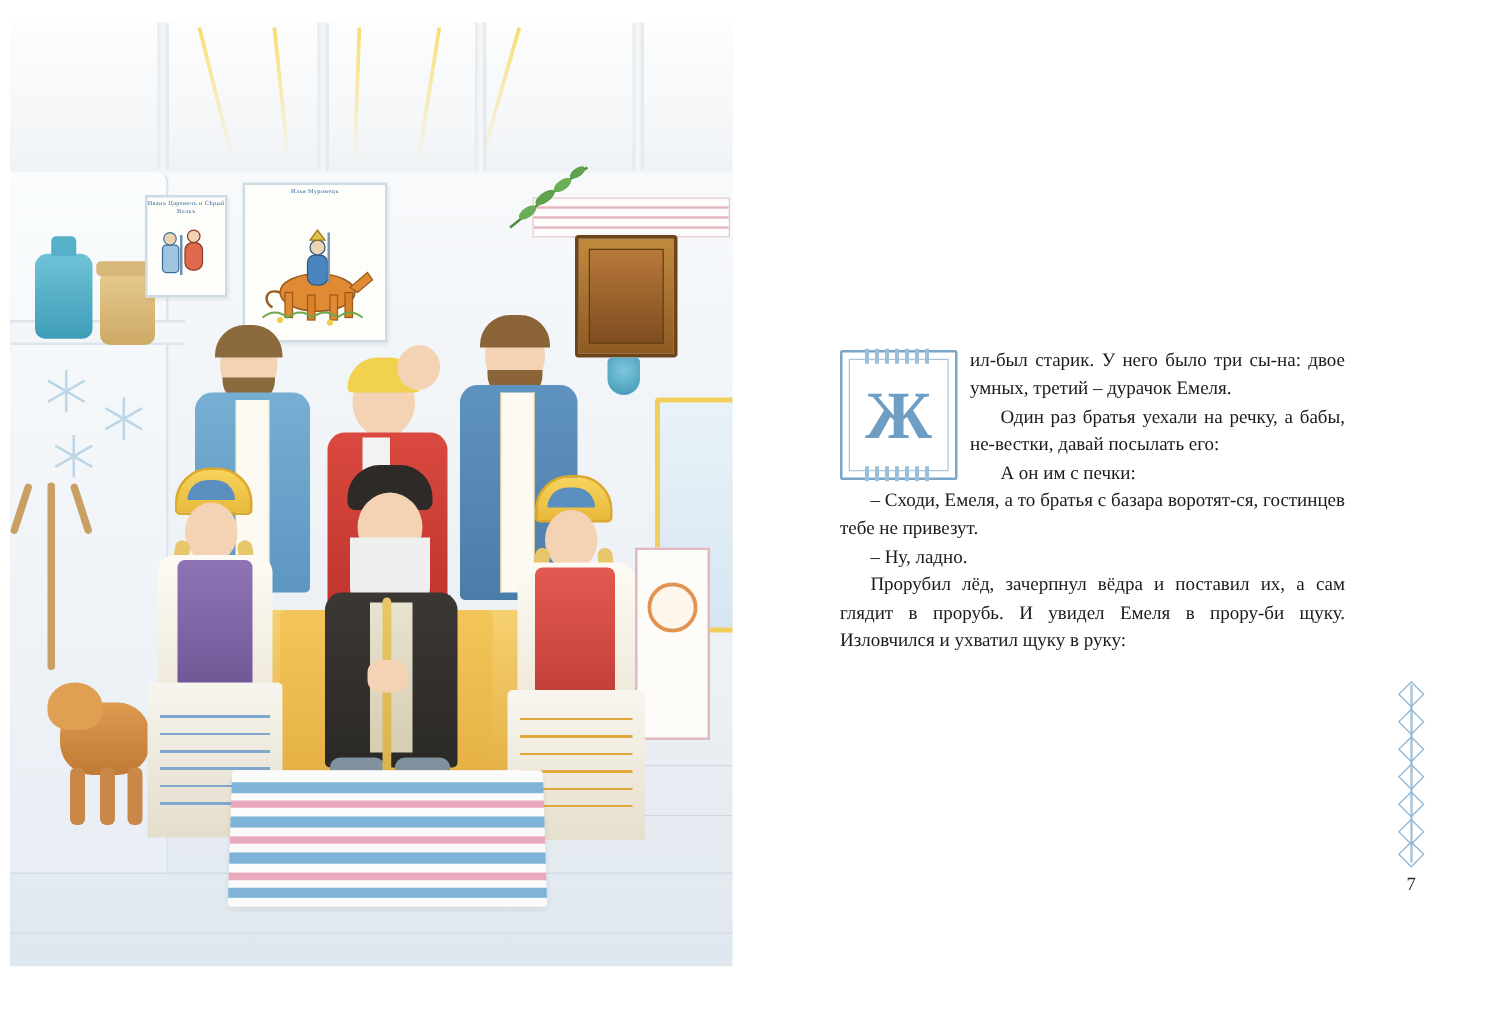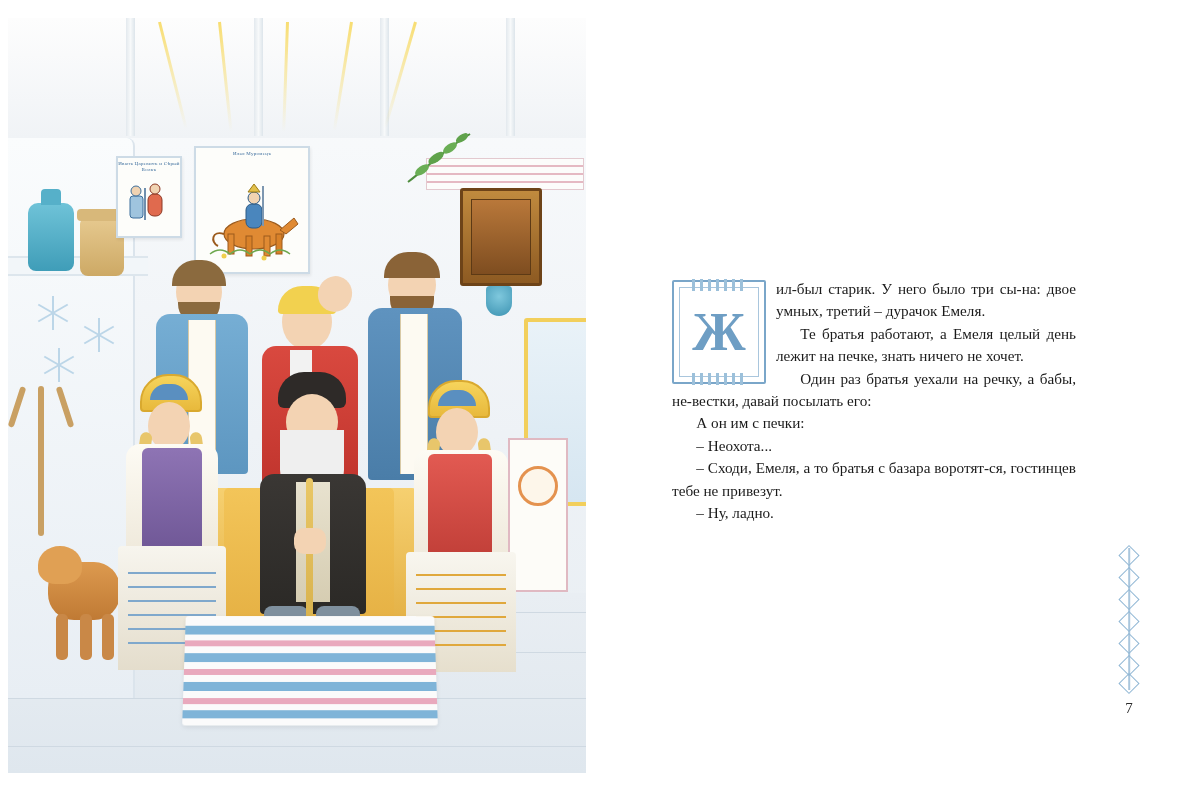--- a/index.html
+++ b/index.html
@@ -497,26 +497,25 @@
     <div class="text-col">
 
       <div class="dropcap-box">
         <div class="dropcap-frame"></div>
         <div class="dc-orn top"></div>
         <div class="dc-orn bottom"></div>
         <div class="dropcap-letter">Ж</div>
       </div>
 
       <p class="body-text first">ил-был старик. У него было три сы-на: двое умных, третий – дурачок Емеля.</p>
-      <p class="body-text">Те братья работают, а Емеля целый день лежит на печке, знать ничего не хочет.</p>
       <p class="body-text">Один раз братья уехали на речку, а бабы, не-вестки, давай посылать его:</p>
       <p class="body-text dash-line">А он им с печки:</p>
-      <p class="body-text dash-line">– Неохота...</p>
       <p class="body-text dash-line">– Сходи, Емеля, а то братья с базара воротят-ся, гостинцев тебе не привезут.</p>
       <p class="body-text dash-line">– Ну, ладно.</p>
+      <p class="body-text">Прорубил лёд, зачерпнул вёдра и поставил их, а сам глядит в прорубь. И увидел Емеля в прору-би щуку. Изловчился и ухватил щуку в руку:</p>
     </div>
 
     <div class="side-orn">
       <div class="v"></div>
       <div class="d" style="top:0;"></div>
       <div class="d" style="top:22px;"></div>
       <div class="d" style="top:44px;"></div>
       <div class="d" style="top:66px;"></div>
       <div class="d" style="top:88px;"></div>
       <div class="d" style="top:110px;"></div>

